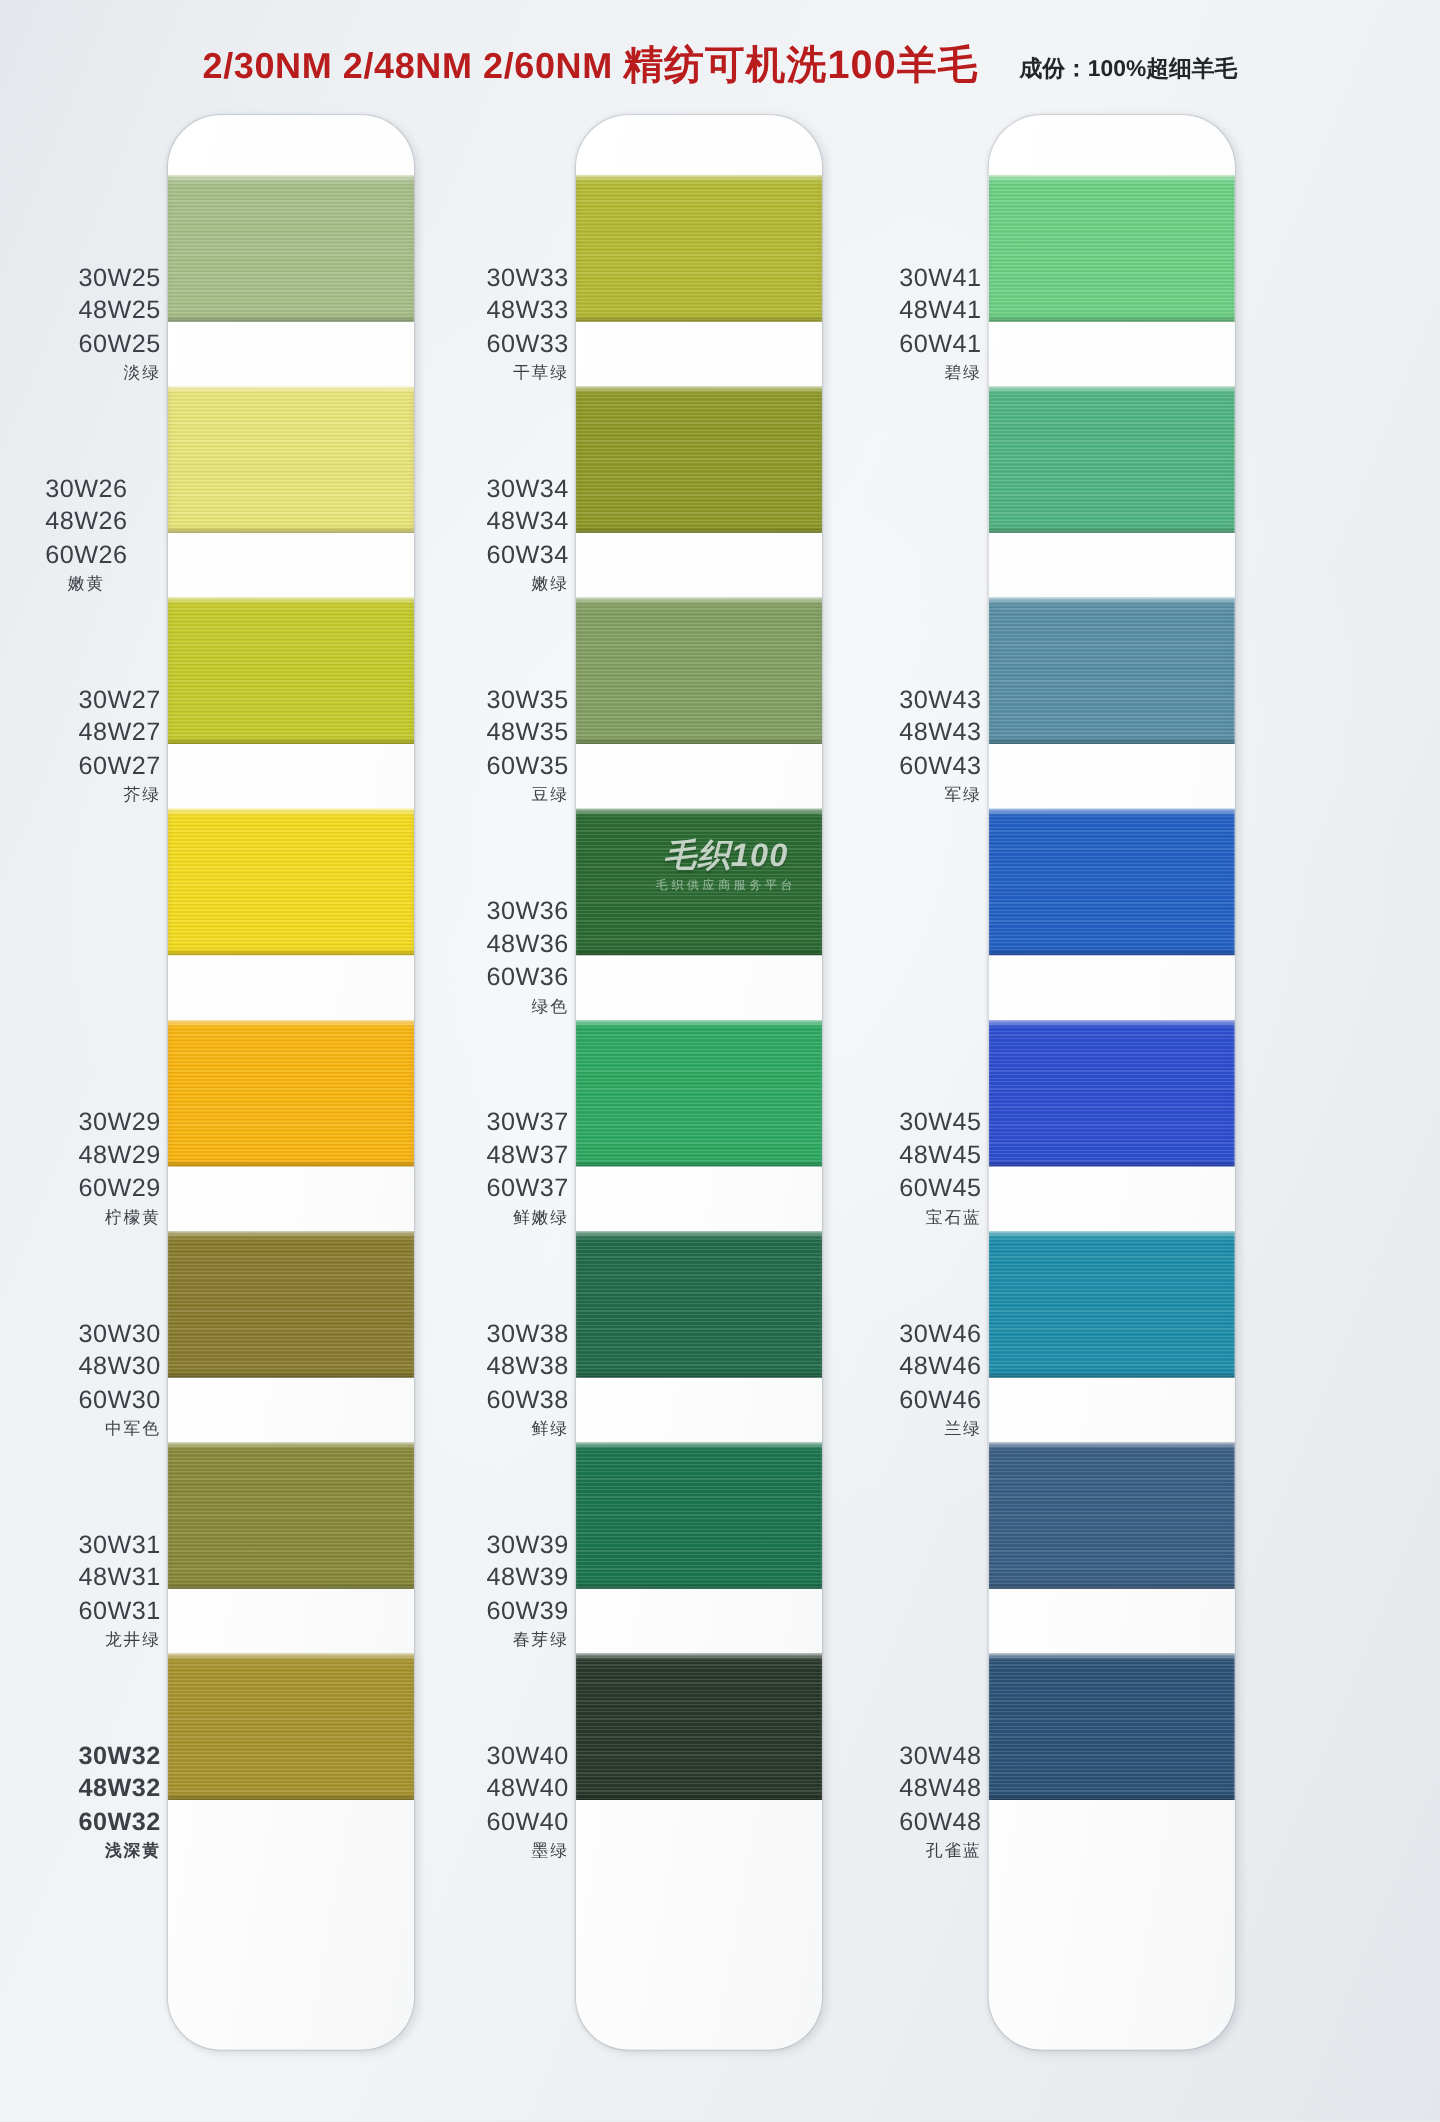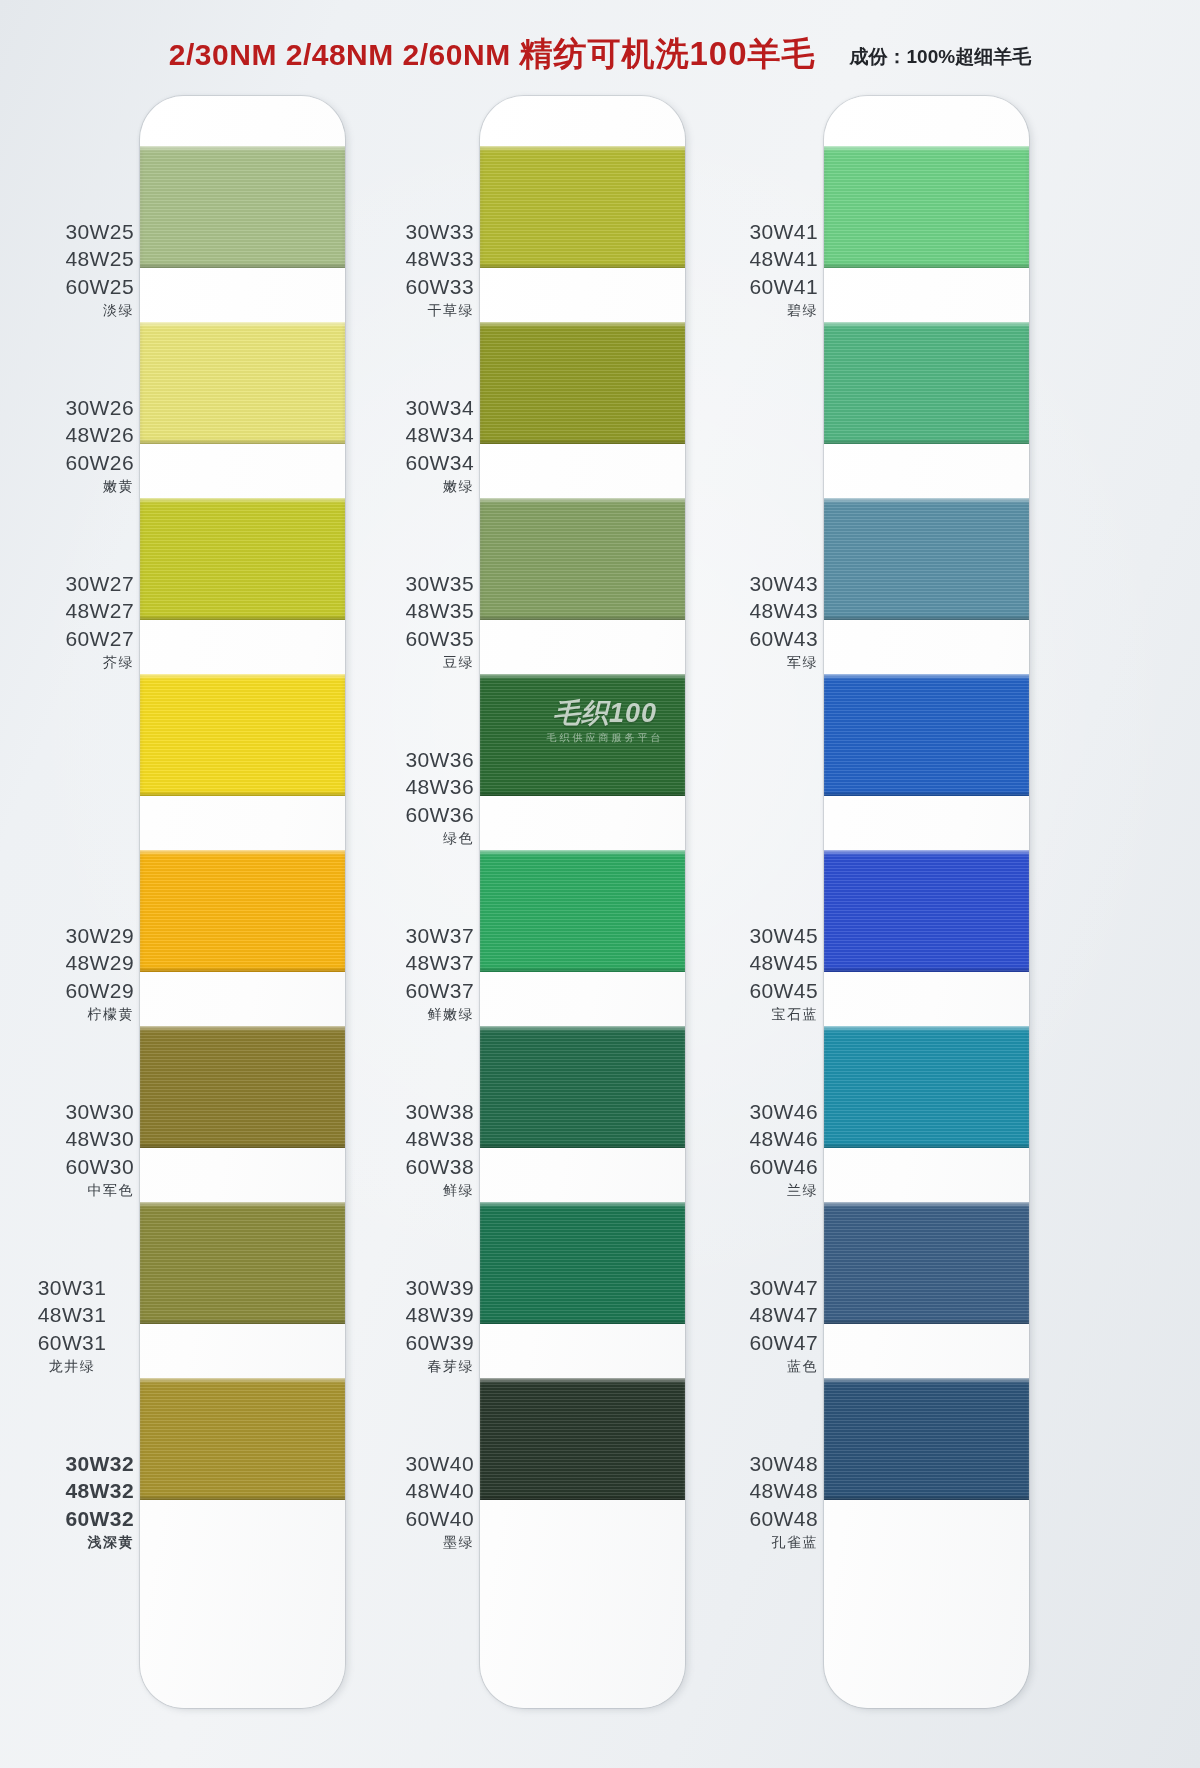--- a/index.html
+++ b/index.html
@@ -225,21 +225,21 @@
           <div class="hl"></div>
           <div class="sh"></div>
         </div>
       </div>
       <div class="label-block" style="top: 122px;">
         <span class="code">30W25</span>
         <span class="code">48W25</span>
         <span class="code">60W25</span>
         <span class="name">淡绿</span>
       </div>
-      <div class="label-block" style="top: 298px;">
+      <div class="label-block" style="top: 298px; text-align: center;">
         <span class="code">30W26</span>
         <span class="code">48W26</span>
         <span class="code">60W26</span>
         <span class="name">嫩黄</span>
       </div>
       <div class="label-block" style="top: 474px;">
         <span class="code">30W27</span>
         <span class="code">48W27</span>
         <span class="code">60W27</span>
         <span class="name">芥绿</span>
@@ -249,21 +249,21 @@
         <span class="code">48W29</span>
         <span class="code">60W29</span>
         <span class="name">柠檬黄</span>
       </div>
       <div class="label-block" style="top: 1002px;">
         <span class="code">30W30</span>
         <span class="code">48W30</span>
         <span class="code">60W30</span>
         <span class="name">中军色</span>
       </div>
-      <div class="label-block" style="top: 1178px; text-align: center;">
+      <div class="label-block" style="top: 1178px;">
         <span class="code">30W31</span>
         <span class="code">48W31</span>
         <span class="code">60W31</span>
         <span class="name">龙井绿</span>
       </div>
       <div class="label-block" style="top: 1354px; font-weight: bold;">
         <span class="code">30W32</span>
         <span class="code">48W32</span>
         <span class="code">60W32</span>
         <span class="name">浅深黄</span>
@@ -421,26 +421,20 @@
         <span class="code">48W45</span>
         <span class="code">60W45</span>
         <span class="name">宝石蓝</span>
       </div>
       <div class="label-block" style="top: 1002px;">
         <span class="code">30W46</span>
         <span class="code">48W46</span>
         <span class="code">60W46</span>
         <span class="name">兰绿</span>
       </div>
-      <div class="label-block" style="top: 1178px;">
-        <span class="code">30W47</span>
-        <span class="code">48W47</span>
-        <span class="code">60W47</span>
-        <span class="name">蓝色</span>
-      </div>
       <div class="label-block" style="top: 1354px;">
         <span class="code">30W48</span>
         <span class="code">48W48</span>
         <span class="code">60W48</span>
         <span class="name">孔雀蓝</span>
       </div>
     </div>
   </div>
 
 <div class="watermark" id="watermark" style="left: 520px; top: 700px; width: 170px;">

